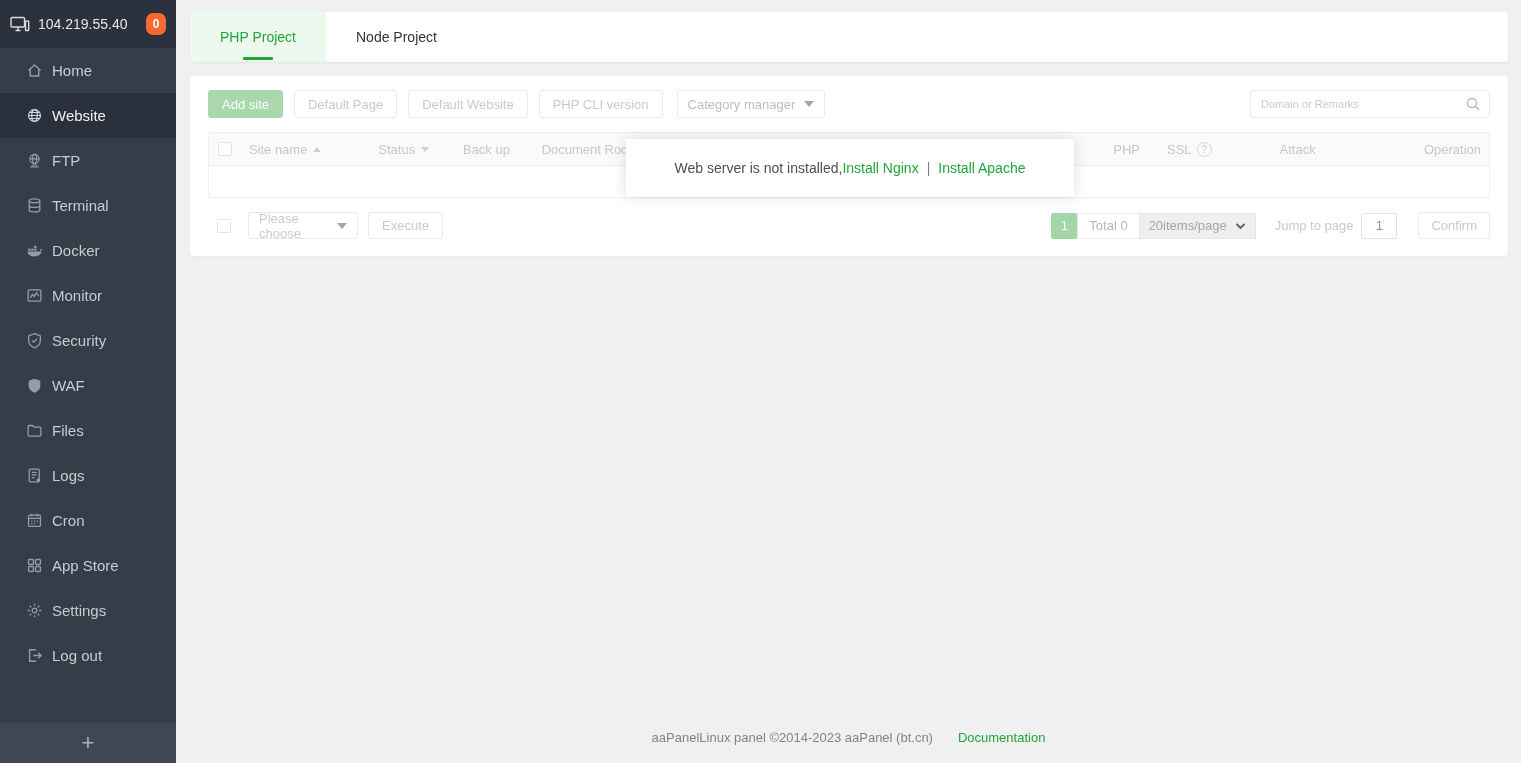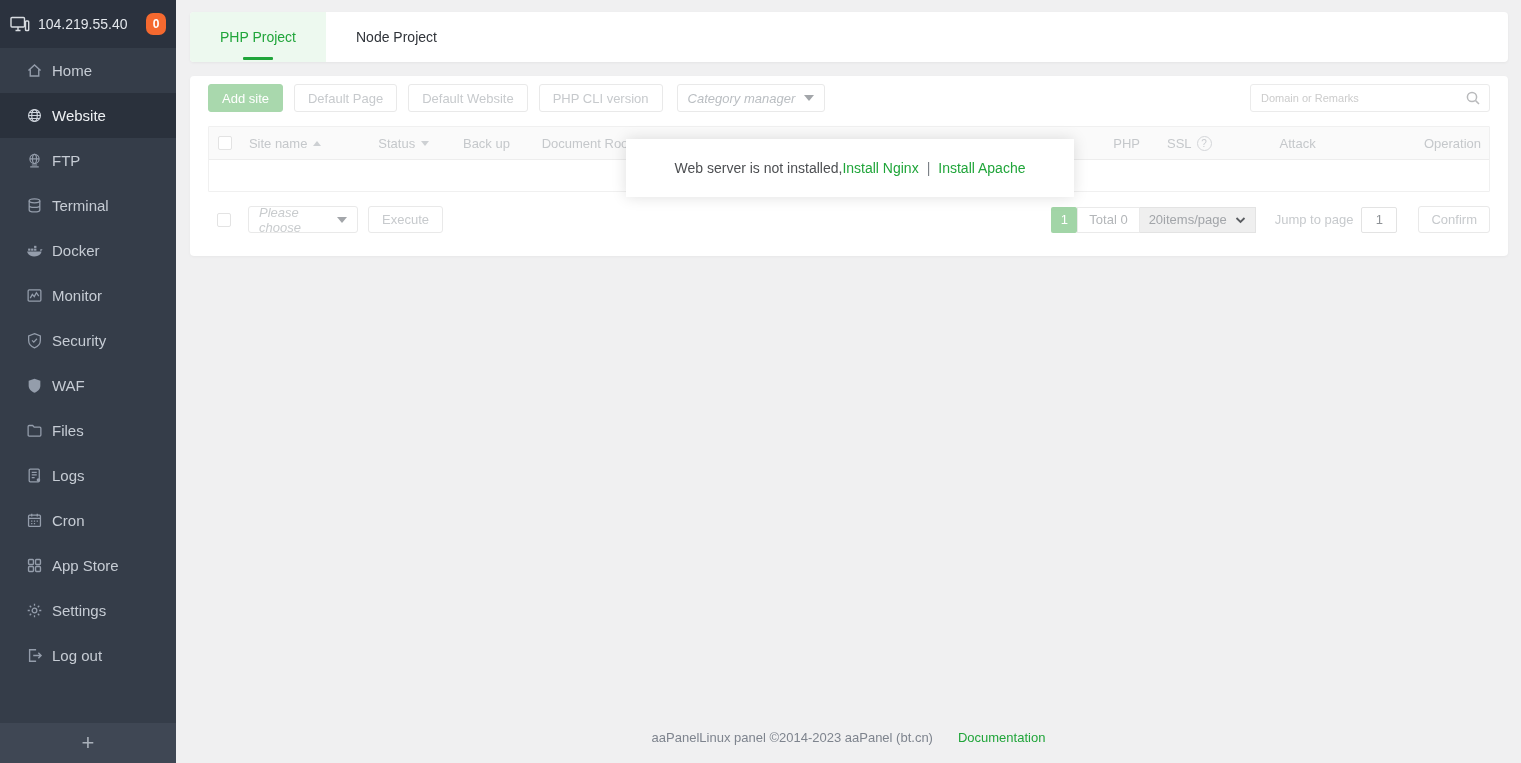--- a/index.html
+++ b/index.html
@@ -19,27 +19,27 @@
   .sidebar-plus { position:absolute; left:0; right:0; bottom:0; height:40px; background:#3f4754; display:flex; align-items:center; justify-content:center; color:#a9b0ba; font-size:22px; font-weight:300; cursor:pointer; }
 
   
   .main { position:absolute; left:176px; top:0; width:1345px; height:763px; background:#f0f0f1; }
 
   .tabs-card { position:absolute; left:14px; top:12px; width:1318px; height:50px; background:#fff; border-radius:4px; box-shadow:0 1px 3px rgba(0,0,0,0.05); display:flex; overflow:hidden; }
   .tab { padding:0 30px; display:flex; align-items:center; justify-content:center; font-size:14px; color:#30343a; cursor:pointer; position:relative; }
   .tab.active { background:#edf9ef; color:#20a53a; }
   .tab.active::after { content:""; position:absolute; left:50%; transform:translateX(-50%); bottom:2px; width:30px; height:3px; background:#20a53a; border-radius:1px; }
 
-  .content-card { position:absolute; left:14px; top:76px; width:1318px; height:180px; background:#fff; border-radius:4px; box-shadow:0 1px 3px rgba(0,0,0,0.04); padding:8px 18px; }
+  .content-card { position:absolute; left:14px; top:76px; width:1318px; height:180px; background:#fff; border-radius:4px; box-shadow:0 1px 3px rgba(0,0,0,0.04); padding:14px 18px; }
 
   
   .toolbar { display:flex; align-items:center; height:28px; margin-bottom:14px; }
   .btn { height:28px; padding:0 13px; border:1px solid #e9e9e9; border-radius:3px; background:#fff; color:#c7cacd; font-size:13px; display:inline-flex; align-items:center; margin-right:11px; cursor:pointer; white-space:nowrap; }
   .btn-green { background:#a9d8ad; border-color:#a9d8ad; color:#fff; }
-  .sel { height:28px; border:1px solid #e9e9e9; border-radius:3px; background:#fff; color:#babec2; font-size:13px; display:inline-flex; align-items:center; justify-content:space-between; padding:0 10px; cursor:pointer;font-style:italic; }
+  .sel { height:28px; border:1px solid #e9e9e9; border-radius:3px; background:#fff; color:#babec2; font-size:13px; display:inline-flex; align-items:center; justify-content:space-between; padding:0 10px; cursor:pointer; }
   .sel-cat { width:148px; margin-left:3px; }
   .caret-down { width:0; height:0; border-left:5px solid transparent; border-right:5px solid transparent; border-top:6px solid #a3a6aa; margin-left:8px; }
   .search-box { margin-left:auto; width:240px; height:28px; border:1px solid #ebebeb; border-radius:3px; display:flex; align-items:center; background:#fff; }
   .search-box input { border:none; outline:none; flex:1; height:100%; padding:0 10px; font-size:11px; color:#666; background:transparent; }
   .search-box input::placeholder { color:#ccc; }
   .search-icon { margin-right:8px; display:flex; color:#b9babc; cursor:pointer; }
 
   
   .table { border:1px solid #f0f0f0; border-radius:1px; }
   .thead { height:33px; background:#fafafa; border-bottom:1px solid #ededed; display:flex; align-items:center; font-size:13px; color:#c5c8cb; }

